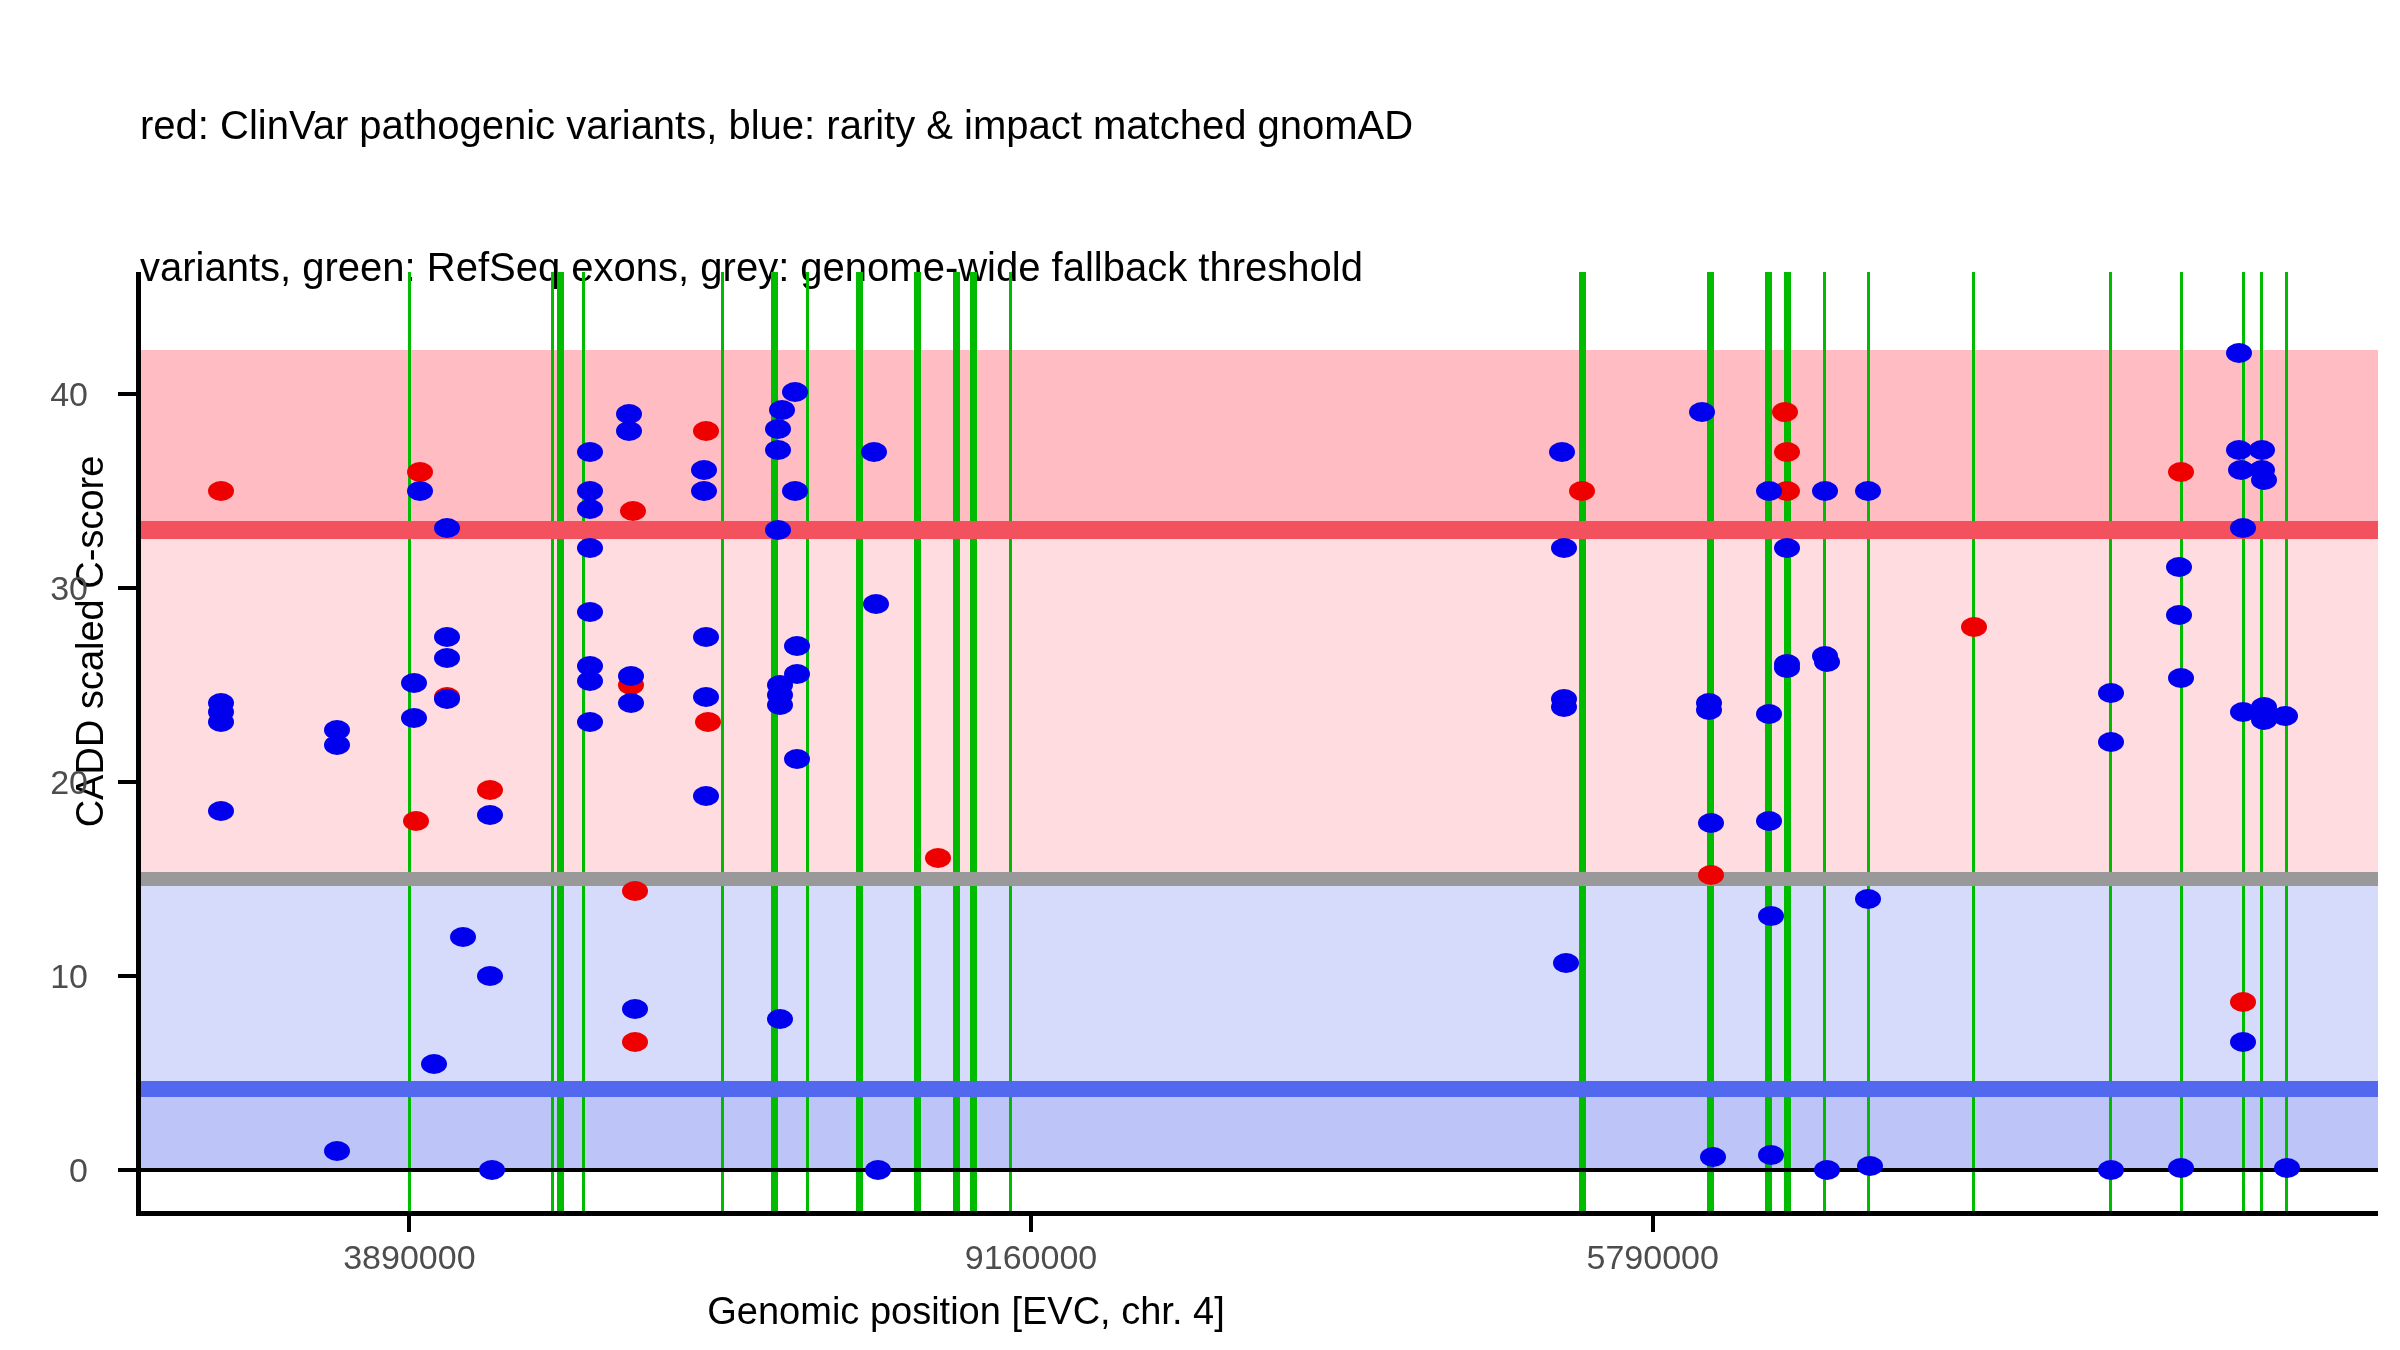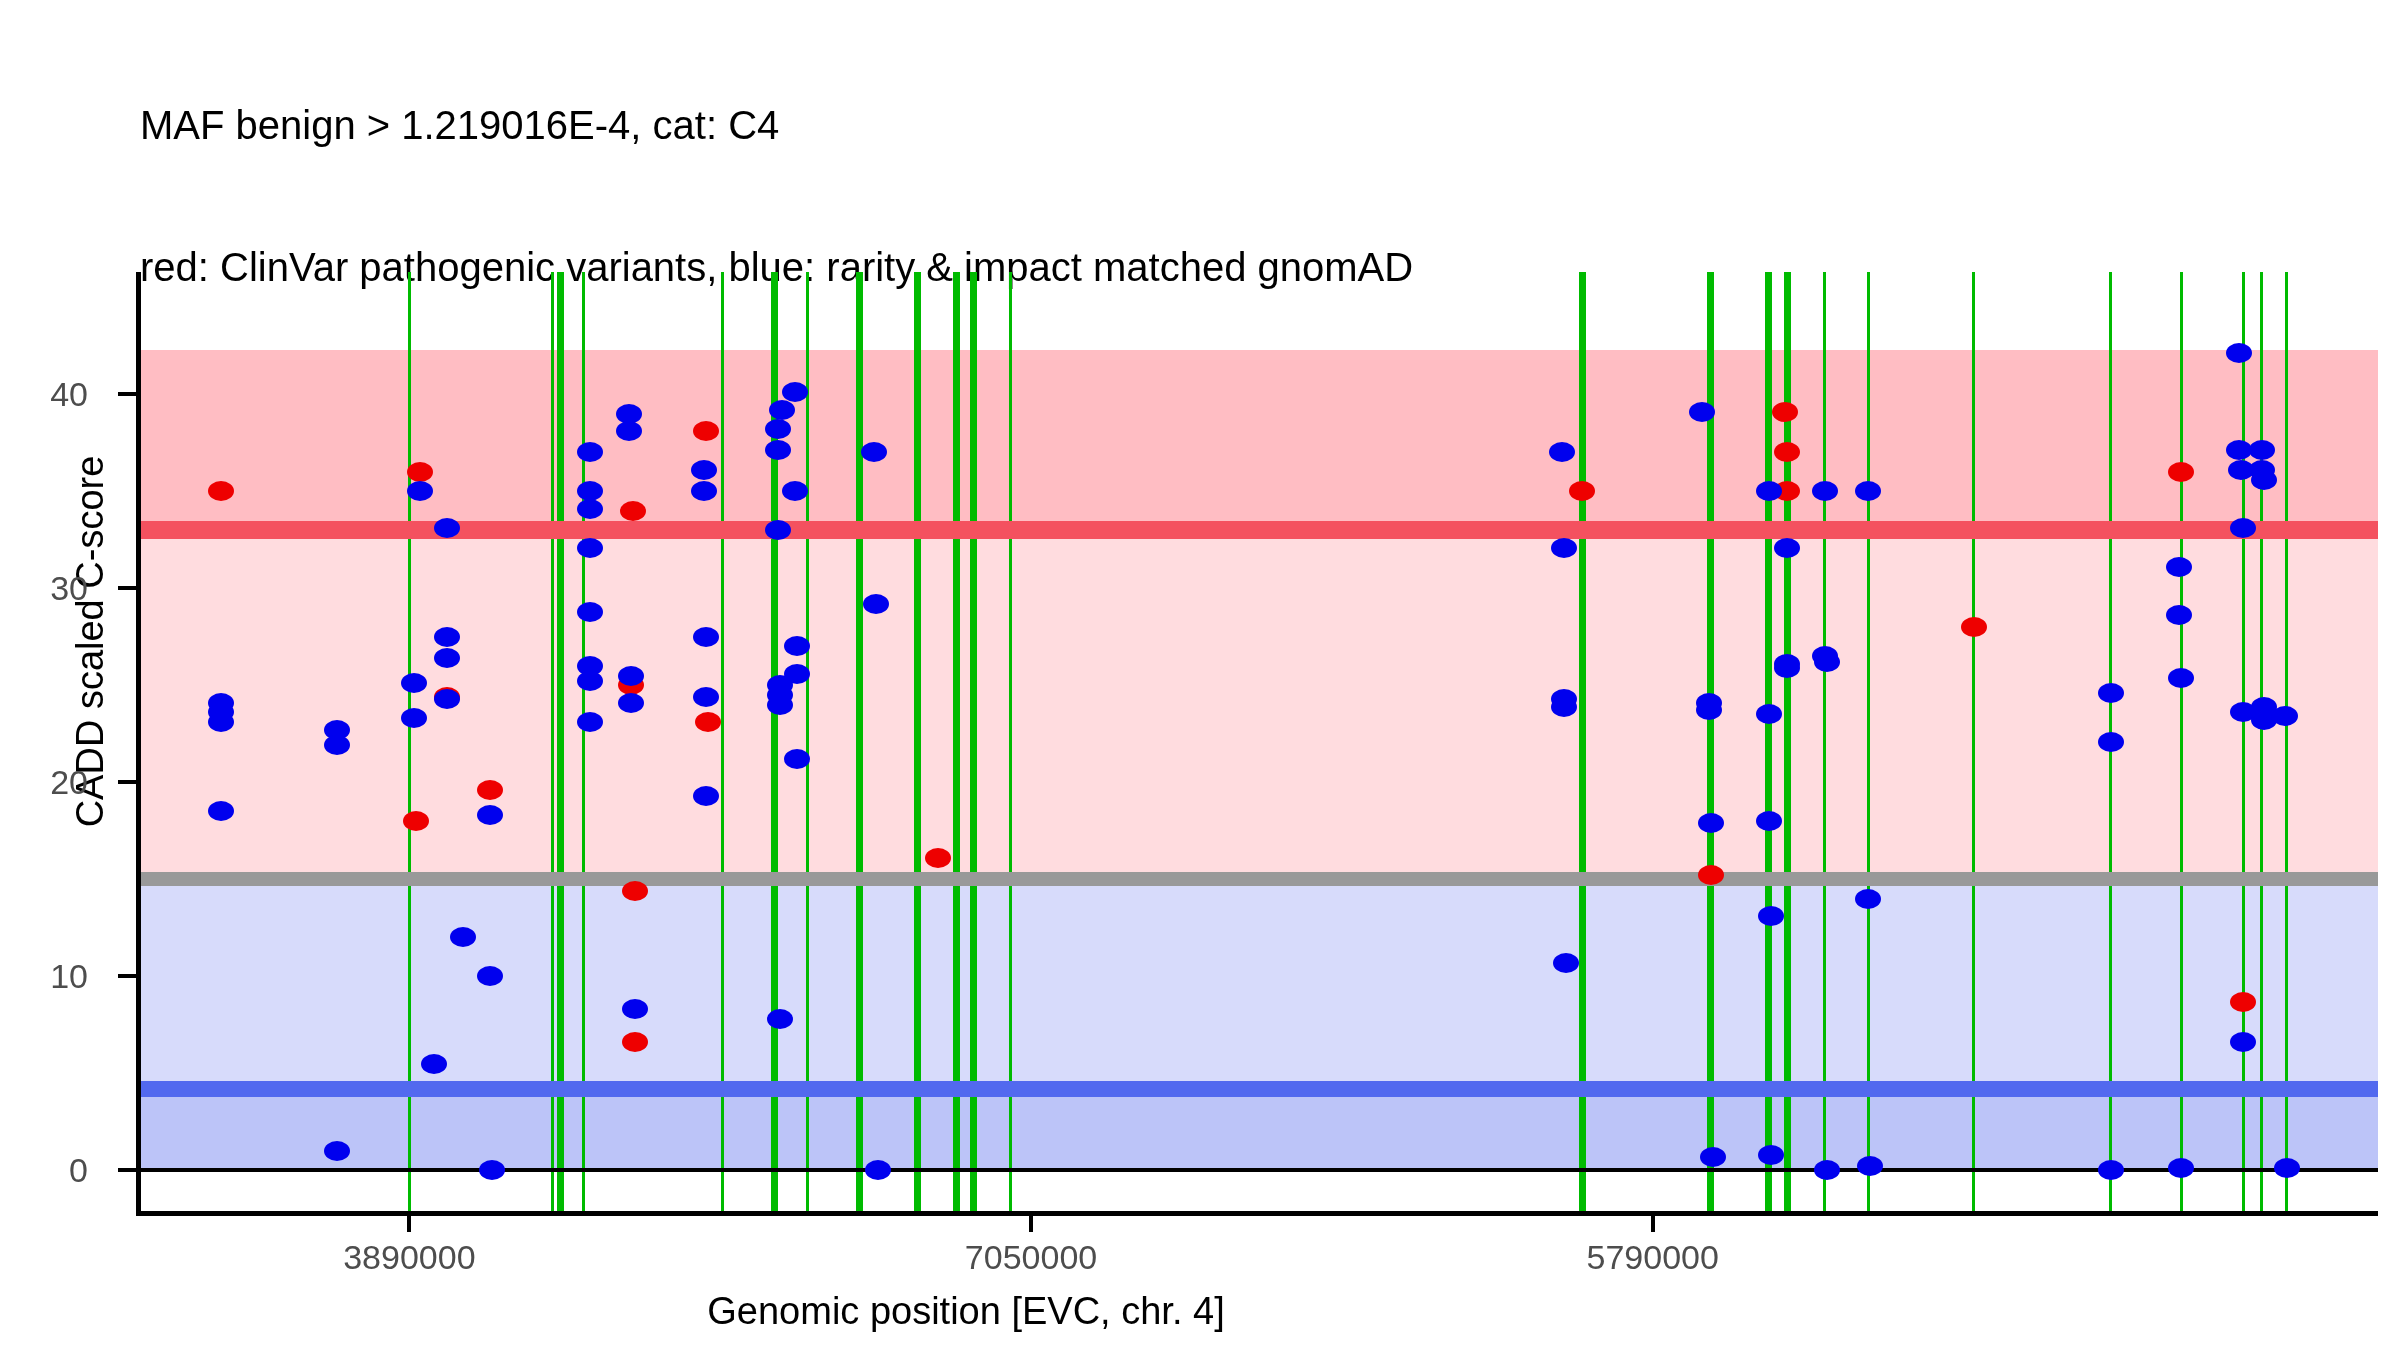--- a/index.html
+++ b/index.html
@@ -165,21 +165,20 @@
     font-size: 38px;
     color: #000000;
     transform: rotate(-90deg);
     transform-origin: center center;
   }
 </style>
 </head>
 <body>
 
 <div id="title-block">
-  <span class="title-line">MAF benign &gt; 1.219016E-4, cat: C4</span>
   <span class="title-line">red: ClinVar pathogenic variants, blue: rarity &amp; impact matched gnomAD</span>
   <span class="title-line">variants, green: RefSeq exons, grey: genome-wide fallback threshold</span>
 </div>
 
 <div id="figure">
 
   <div id="plot-panel">
       <div class="band band-path-upper" style="top: 77.6082px; height: 180.439px; background: rgb(255, 189, 195);"></div>
       <div class="band band-path-lower" style="top: 258.047px; height: 349.237px; background: rgb(255, 220, 223);"></div>
       <div class="band band-benign-upper" style="top: 607.285px; height: 209.93px; background: rgb(215, 219, 251);"></div>
@@ -343,16 +342,16 @@
     <div class="y-label" style="top: 976.295px;">10</div>
     <div class="y-tick" style="top: 780.274px;"></div>
     <div class="y-label" style="top: 782.274px;">20</div>
     <div class="y-tick" style="top: 586.254px;"></div>
     <div class="y-label" style="top: 588.254px;">30</div>
     <div class="y-tick" style="top: 392.233px;"></div>
     <div class="y-label" style="top: 394.233px;">40</div>
     <div class="x-tick" style="left: 407.389px;"></div>
     <div class="x-label" style="left: 409.389px;">3890000</div>
     <div class="x-tick" style="left: 1029.06px;"></div>
-    <div class="x-label" style="left: 1031.06px;">7050000</div>
+    <div class="x-label" style="left: 1031.06px;">9160000</div>
     <div class="x-tick" style="left: 1650.72px;"></div>
     <div class="x-label" style="left: 1652.72px;">5790000</div>
   </div>
 
 </body></html>

